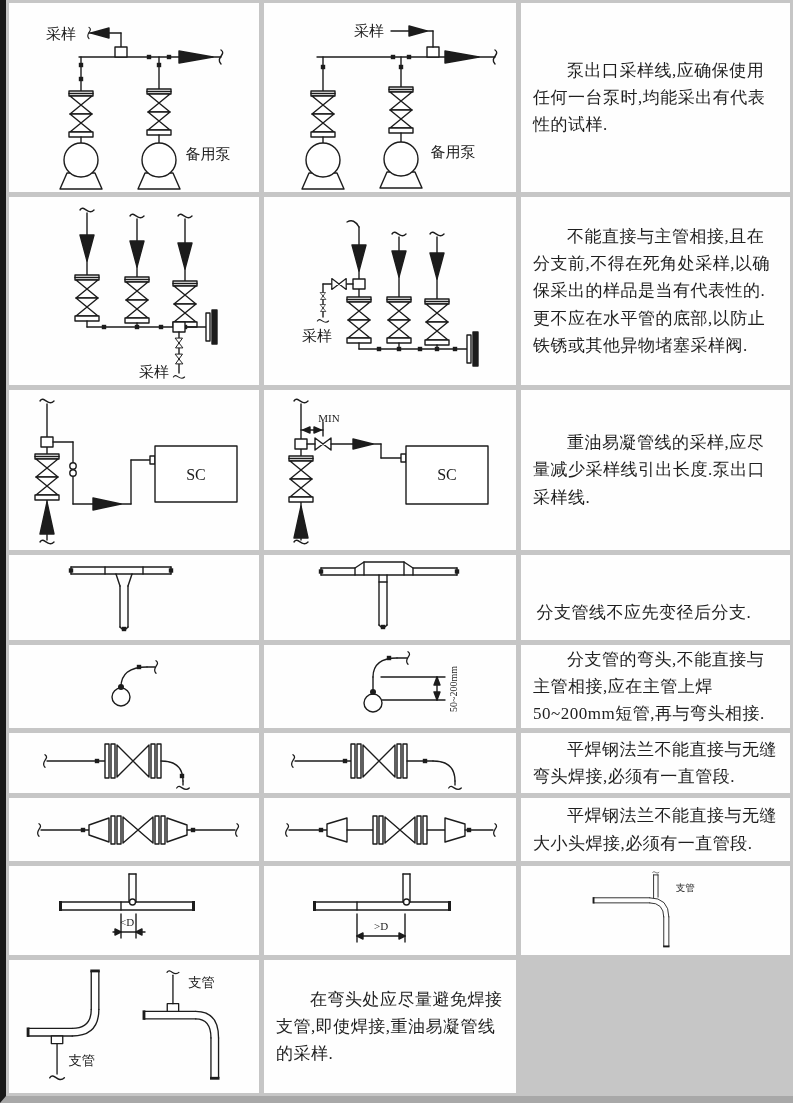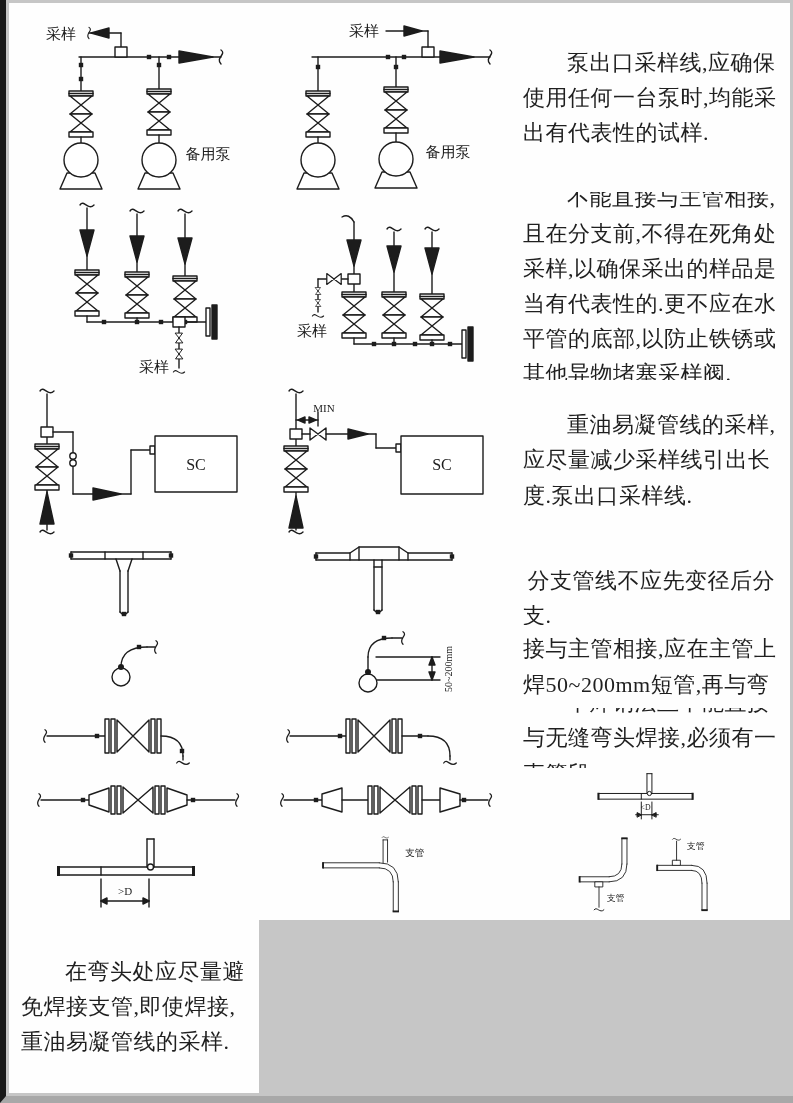--- a/index.html
+++ b/index.html
@@ -5,27 +5,28 @@
   html,body{margin:0;padding:0;background:#e8e8e8;}
   body{font-family:"Liberation Serif", serif;}
   .sheet{
     width:793px;height:1103px;box-sizing:border-box;
     background:#c6c6c6;
     border-left:6px solid #191919;
     border-bottom:7px solid #a8a8a8;
     display:grid;
     grid-template-columns:250px 252px 1fr;
     grid-template-rows:189px 188px 160px 85px 83px 60px 63px 89px 1fr;
+    gap:5px;
     padding:3px;
   }
   .cell{background:#fefefe;overflow:hidden;}
   .note{display:flex;align-items:center;}
   .note p{
     margin:0;padding:4px 10px 4px 12px;
-    font-size:22px;line-height:1.6;color:#1f1f1f;
+    font-size:17px;line-height:1.6;color:#1f1f1f;
     text-indent:2em;letter-spacing:0.5px;
   }
   .note p.no-indent{text-indent:0.2em;margin-top:31px;}
   .diag{width:100%;height:100%;display:block;}
   .ink{stroke:#1c1c1c;stroke-width:1.4;fill:none;stroke-linecap:round;stroke-linejoin:round;}
   .diag text{stroke:none;fill:#1c1c1c;font-family:"Liberation Serif",serif;}
 </style>
 </head>
 <body>
 
@@ -425,20 +426,23 @@
         <path d="M120,19 L150,45 L150,19 L120,45 Z" fill="#fff"></path>
         <rect x="152" y="18" width="4" height="28" fill="#fff"></rect>
         <rect x="158" y="18" width="4" height="28" fill="#fff"></rect>
         <line x1="162" y1="32" x2="180" y2="32"></line>
         <polygon points="180,20 200,26 200,38 180,44" fill="#fff"></polygon>
         <use href="#dot" transform="translate(204,32)"></use>
         <line x1="200" y1="32" x2="228" y2="32"></line>
         <use href="#brk" transform="translate(230,32) scale(0.9)"></use>
       </g>
     </svg>
+  </div>
+  <div class="cell note">
+    <p>平焊钢法兰不能直接与无缝大小头焊接,必须有一直管段.</p>
   </div>
 
   <div class="cell">
     <svg class="diag" viewBox="0 0 250 89">
       <g class="ink">
         <line x1="52" y1="36" x2="184" y2="36"></line>
         <line x1="52" y1="44" x2="184" y2="44"></line>
         <rect x="50" y="35" width="3" height="10" fill="#1c1c1c" stroke="none"></rect>
         <rect x="183" y="35" width="3" height="10" fill="#1c1c1c" stroke="none"></rect>
         <line x1="112" y1="36" x2="112" y2="44"></line>

